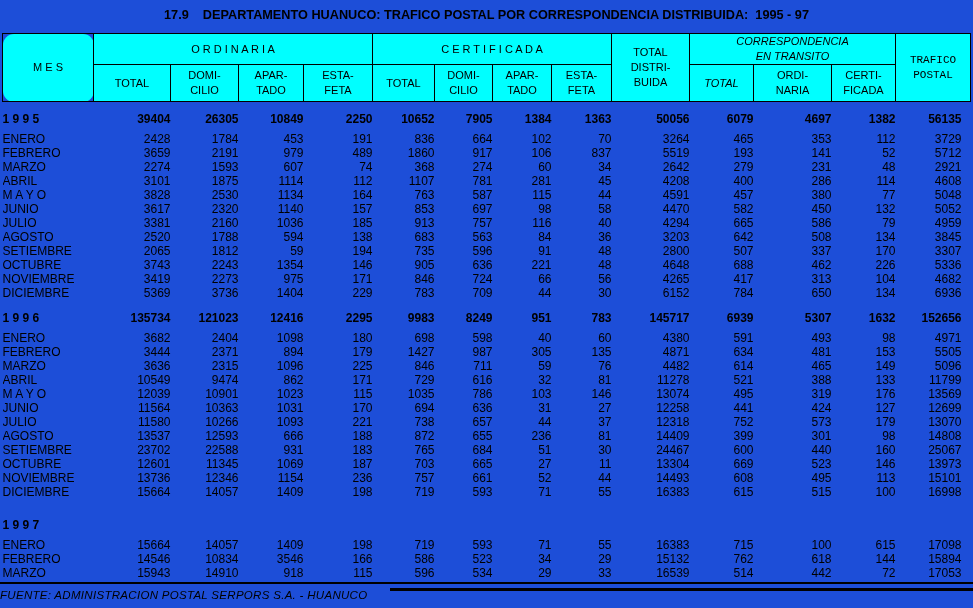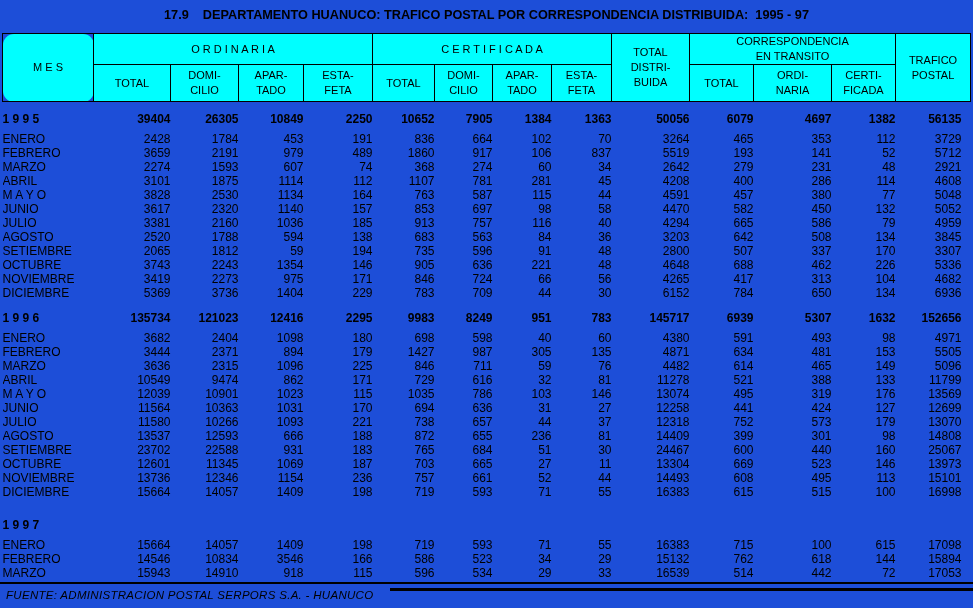--- a/index.html
+++ b/index.html
@@ -13,39 +13,39 @@
              table-layout:fixed;width:968px;}
   table.grid th{background:#00FFFF;border:1px solid #000;font-weight:normal;
                 font-size:11px;text-align:center;vertical-align:middle;
                 white-space:pre-line;padding:0;line-height:15px;}
   th.grp{height:30px;}
   tr.subrow th{height:36px;}
   .bT2{border-top:2px solid #000;}
   .bL2{border-left:2px solid #000;}
   .bR2{border-right:2px solid #000;}
   .bB3{border-bottom:3px solid #000;}
-  .l2{border-left:2px solid #000;}
+  .l2{border-left:2px solid #000;font-style:italic;}
   .l3{border-left:3px solid #000;}
   .r3{border-right:3px solid #000;}
   th.mes-h{padding-bottom:16px;border-radius:11px;}
   th.dist-h{vertical-align:top;padding-top:5px;}
-  th.traf-h{line-height:33px;}
+  th.traf-h{line-height:33px;font-family:Liberation Mono, monospace;}
 
   table.grid td{border:none;font-size:12px;padding:0;overflow:hidden;}
   td.num{text-align:right;padding-right:13px;}
   td.num:last-child{padding-right:9px;}
   td.mes{text-align:left;padding-left:8px;white-space:pre;}
   tr.year-row td{font-weight:bold;height:16px;}
   tr.month-row td{height:14px;line-height:14px;}
   tr.gap-a td{height:9px;}  tr.gap-b td{height:10px;}  tr.gap-c td{height:18px;}
   tr.subgap-row td{height:5px;}
 
   .bottom-rule{position:absolute;top:582px;left:0;width:973px;height:0;
                border-top:2px solid #000;}
-  .source-note{position:absolute;top:589px;left:6px;font-style:italic;
+  .source-note{position:absolute;top:589px;left:0;font-style:italic;
                font-size:11.5px;letter-spacing:0.3px;white-space:pre;}
   .bottom-bar{position:absolute;top:588px;left:390px;width:583px;height:3px;
               background:#000;}
 </style>
 </head>
 <body>
 
 <div class="page">
   <div class="title">17.9    DEPARTAMENTO HUANUCO: TRAFICO POSTAL POR CORRESPONDENCIA DISTRIBUIDA:  1995 - 97</div>
 

